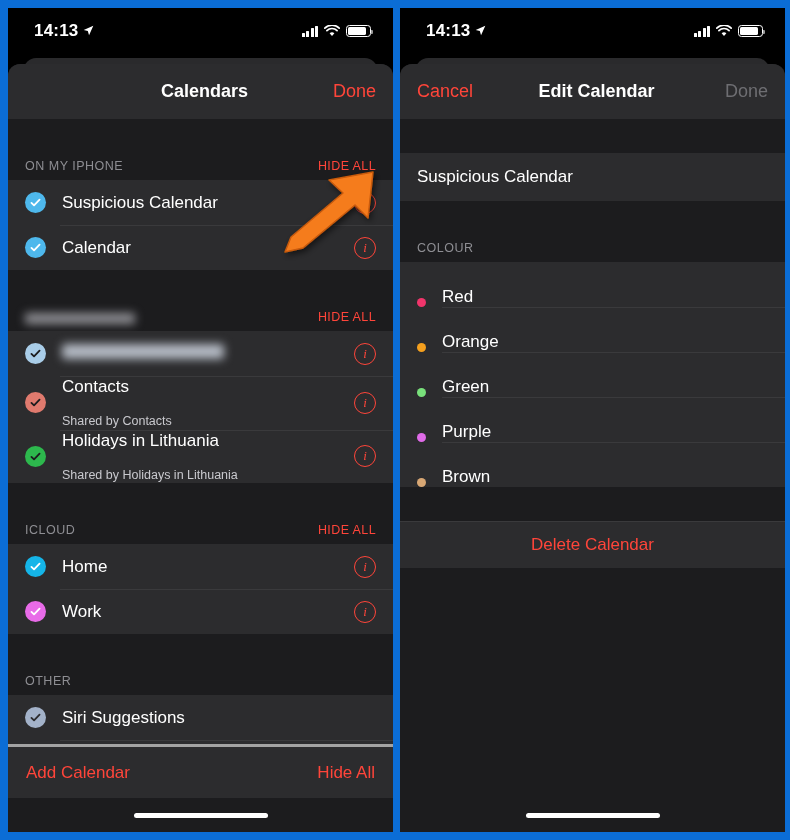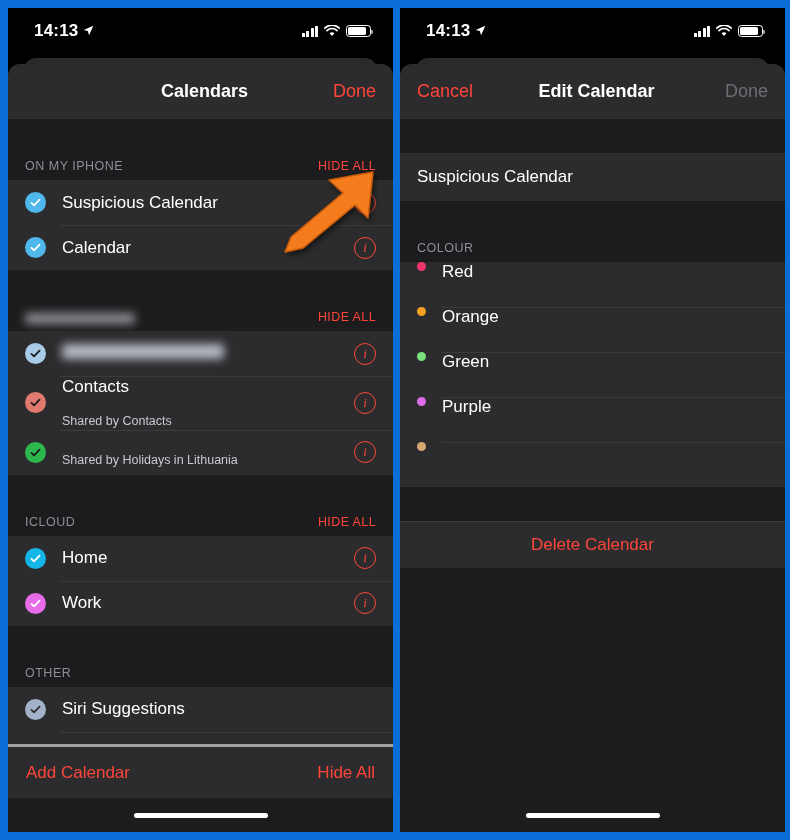--- a/index.html
+++ b/index.html
@@ -216,21 +216,21 @@
   }
 
   
   .gap { height: 34px; background: #1C1C1E; }
   .single-row {
     background: #2C2C2E; height: 48px;
     display: flex; align-items: center; padding: 0 17px;
   }
   .single-row .txt { font-size: 17px; color: #fff; }
   .crow {
-    display: flex; align-items: flex-start;
+    display: flex; align-items: flex-end;
     height: 45px; padding: 0 17px;
     background: #2C2C2E; position: relative;
   }
   .crow + .crow:before {
     content:""; position:absolute; left:42px; right:0; top:0;
     height:1px; background:#3A3A3C;
   }
   .dot {
     width: 9px; height: 9px; border-radius: 50%;
     flex: 0 0 9px; margin-right: 16px;
@@ -349,20 +349,21 @@
               </div>
               <span class="info-btn">i</span>
             </div>
             <div class="row">
               <span class="check" style="background: rgb(45, 184, 77);">
                 <svg viewBox="0 0 16 16">
                   <path d="M3 8.4 L6.2 11.6 L13 4.4" fill="none" stroke="#1C1C1E" stroke-width="2.2" stroke-linecap="round" stroke-linejoin="round"></path>
                 </svg>
               </span>
               <div class="row-text">
+                <div class="row-title">Holidays in Lithuania</div>
                 <div class="row-sub">Shared by Holidays in Lithuania</div>
               </div>
               <span class="info-btn">i</span>
             </div>
           </div>
           <div class="sec-head">
             <span class="lbl">ICLOUD</span>
             <span class="act">HIDE ALL</span>
           </div>
           <div class="group">
@@ -496,20 +497,21 @@
             <div class="crow">
               <span class="dot" style="background: rgb(121, 224, 123);"></span>
               <span class="cname">Green</span>
             </div>
             <div class="crow">
               <span class="dot" style="background: rgb(224, 107, 232);"></span>
               <span class="cname">Purple</span>
             </div>
             <div class="crow">
               <span class="dot" style="background: rgb(216, 167, 116);"></span>
+              <span class="cname">Brown</span>
             </div>
           </div>
 
         <div class="gap"></div>
 
         <div class="delete-row">
           <span>Delete Calendar</span>
         </div>
 
         <div class="filler"></div>

